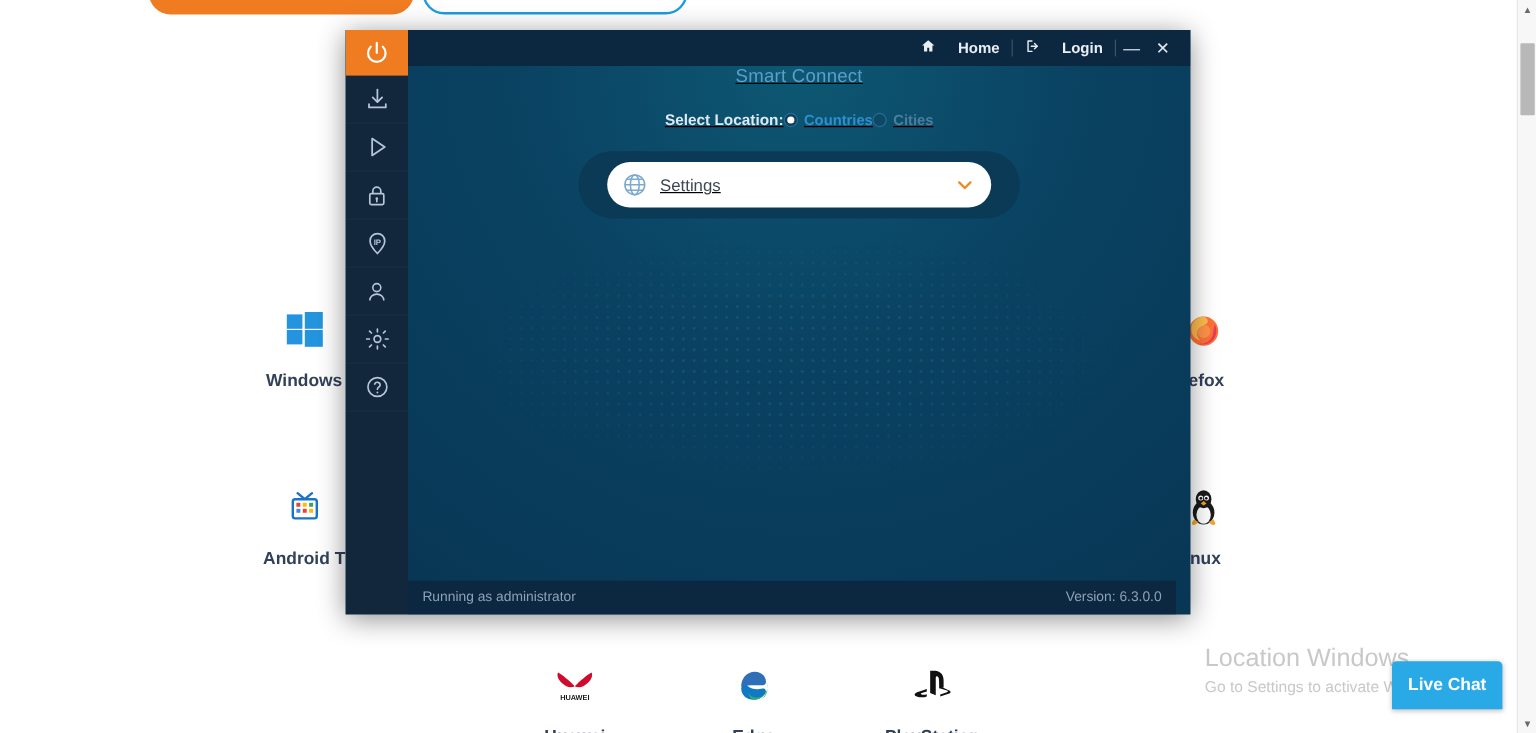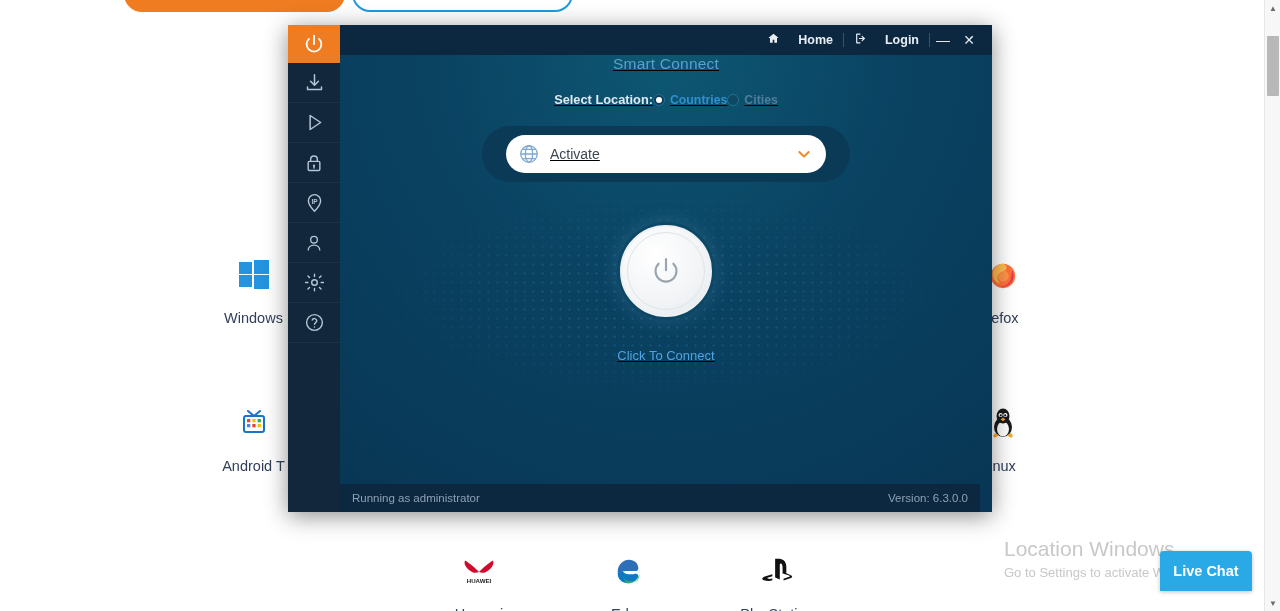--- a/index.html
+++ b/index.html
@@ -33,21 +33,21 @@
     text-align:center; font-size:15.5px; color:#5b6470;
   }
 
   .platform-grid { position:absolute; left:0; top:250px; width:1256px; }
   .prow { display:flex; justify-content:center; gap:0; }
   .pcell {
     width:149px; text-align:center;
   }
   .pcell .pico { height:50px; display:flex; align-items:center; justify-content:center; }
   .pcell .plabel {
-    margin-top:10px; font-size:14.5px; font-weight:normal; color:#32405a;
+    margin-top:10px; font-size:14.5px; font-weight:bold; color:#32405a;
   }
   .row2 { margin-top:72px; }
   .row3 { margin-top:72px; }
 
   
   .ico-win { width:30px; height:30px; position:relative; }
   .ico-win i { position:absolute; background:#2394dd; display:block; }
   .ico-win i:nth-child(1){ left:0; top:2px;  width:13px; height:12px; }
   .ico-win i:nth-child(2){ left:15px; top:0; width:15px; height:14px; }
   .ico-win i:nth-child(3){ left:0; top:15px; width:13px; height:12px; }
@@ -457,38 +457,29 @@
 
         <div class="dd-wrap">
           <div class="dd">
             <span class="globe">
               <svg width="22" height="22" viewBox="0 0 24 24" fill="none" stroke="#7ea9cf" stroke-width="1.4">
                 <circle cx="12" cy="12" r="9"></circle>
                 <ellipse cx="12" cy="12" rx="4" ry="9"></ellipse>
                 <path d="M3 12h18M4.6 7h14.8M4.6 17h14.8"></path>
               </svg>
             </span>
-            <span class="ddval">Activate</span>
+            <span class="ddval">Settings</span>
             <span class="chev">
               <svg width="16" height="16" viewBox="0 0 24 24" fill="none" stroke="currentColor" stroke-width="3" stroke-linecap="round" stroke-linejoin="round">
                 <path d="M5 9l7 7 7-7"></path>
               </svg>
             </span>
           </div>
         </div>
 
-        <div class="connect-area">
-          <div class="connect-btn">
-            <svg width="34" height="34" viewBox="0 0 24 24" fill="none" stroke="currentColor" stroke-width="1.5" stroke-linecap="round">
-              <path d="M12 3.5v8"></path>
-                <path d="M6.8 6.8a7.4 7.4 0 1 0 10.4 0"></path>
-            </svg>
-          </div>
-          <div class="click-to-connect">Click To Connect</div>
-        </div>
       </div>
 
       <div class="statusbar">
         <span>Running as administrator</span>
         <span>Version: 6.3.0.0</span>
       </div>
     </div>
   </div>
 </div>
 

